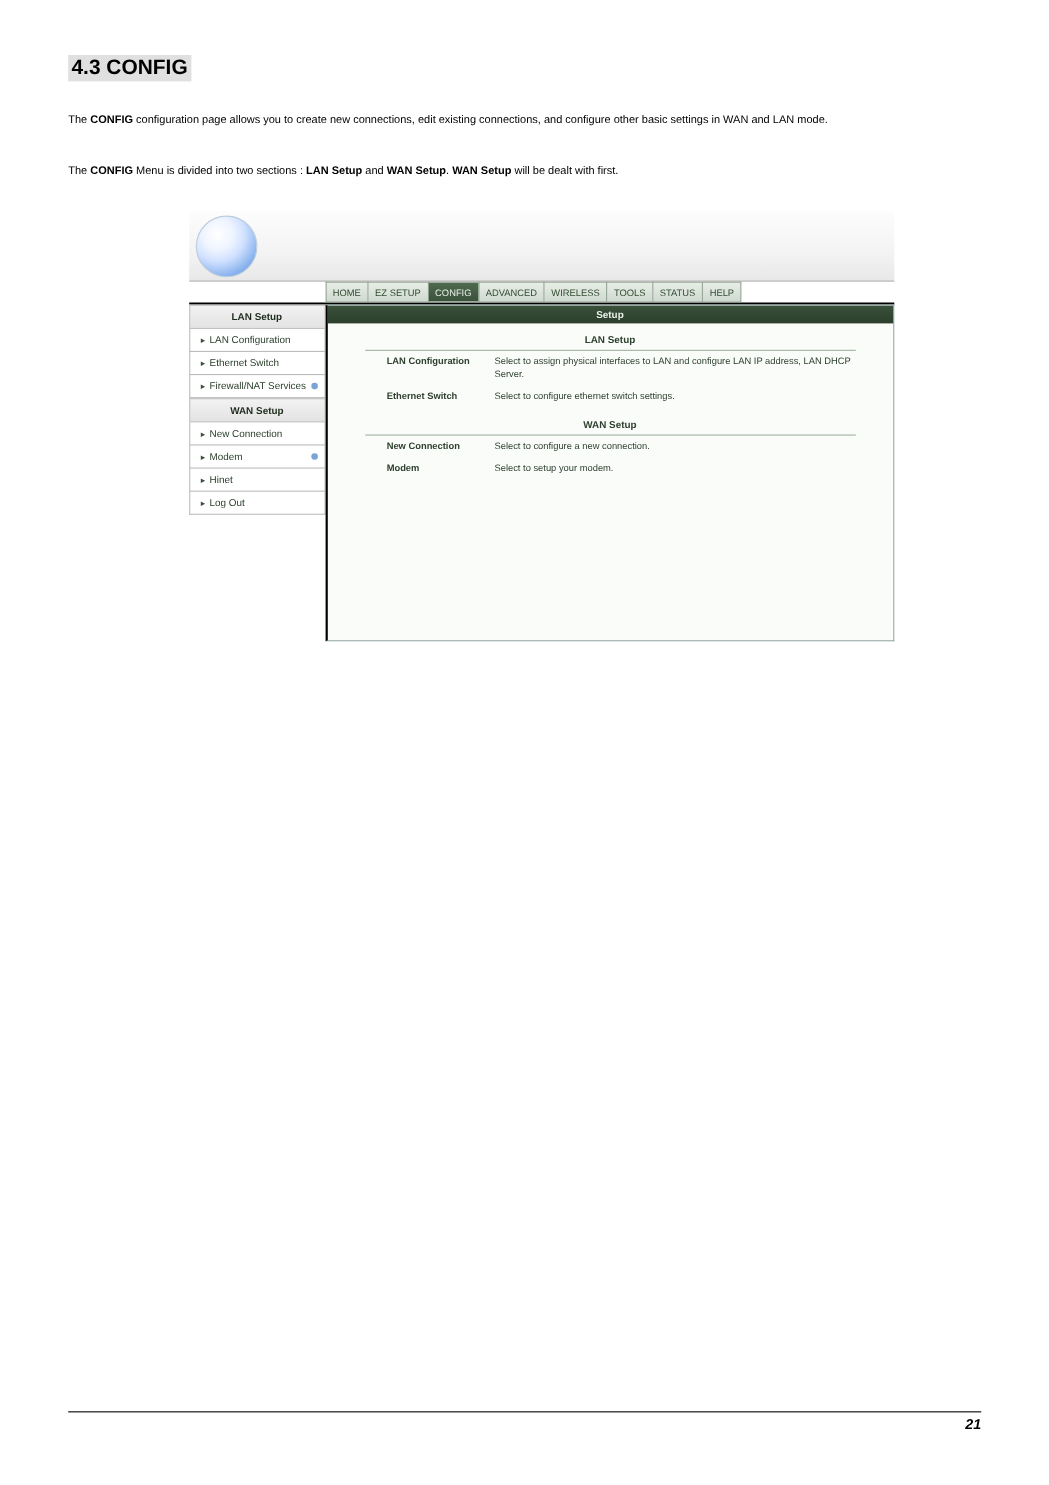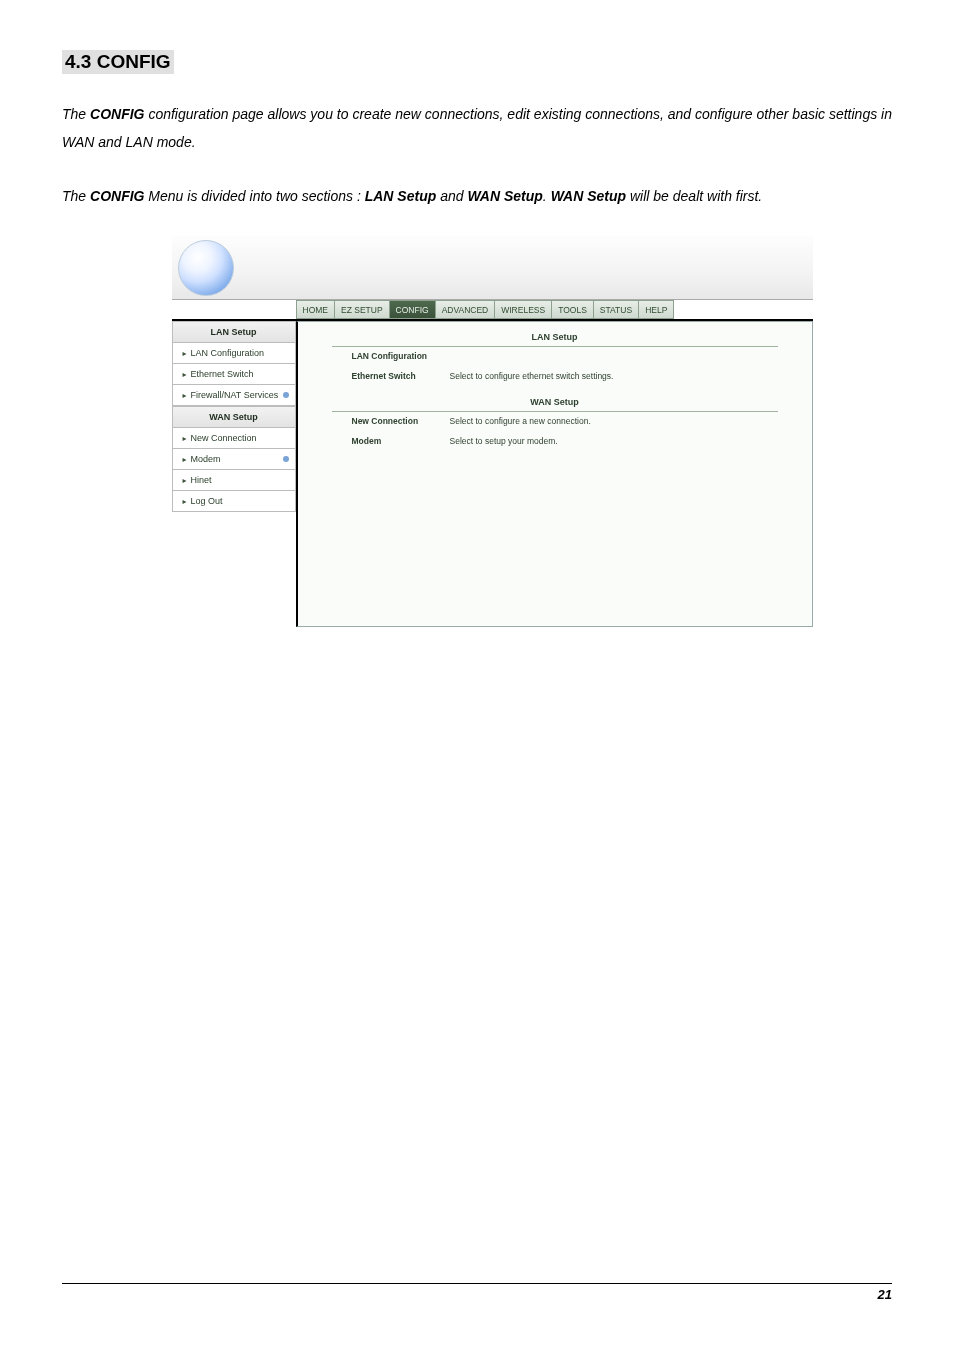--- a/index.html
+++ b/index.html
@@ -18,22 +18,21 @@
     background: #e0e0e0;
     display: inline-block;
     padding: 1px 3px;
     margin-bottom: 26px;
     font-size: 19px;
   }
   .para {
     line-height: 2.0;
     text-align: justify;
     margin-bottom: 26px;
-    font-size: 14px;
-    font-style: italic;
+    font-size: 10px;
   }
   .b { font-weight: bold; }
 
   
   .shot-wrap {
     width: 671px;
     margin: 14px auto 0 auto;
     background: #fff;
     padding-left: 30px;
   }
@@ -240,25 +239,27 @@
         <span class="caret">▸</span>
         <span class="lbl">Hinet</span>
       </div>
       <div class="side-item">
         <span class="caret">▸</span>
         <span class="lbl">Log Out</span>
       </div>
     </div>
 
     <div class="content">
+      <div class="content-title">Setup</div>
 
       <div class="sub-head">LAN Setup</div>
       <div class="hr"></div>
       <div class="row">
         <div class="k">LAN Configuration</div>
+        <div class="v">Select to assign physical interfaces to LAN and configure LAN IP address, LAN DHCP Server.</div>
       </div>
       <div class="row">
         <div class="k">Ethernet Switch</div>
         <div class="v">Select to configure ethernet switch settings.</div>
       </div>
 
       <div class="sub-head">WAN Setup</div>
       <div class="hr"></div>
       <div class="row">
         <div class="k">New Connection</div>

